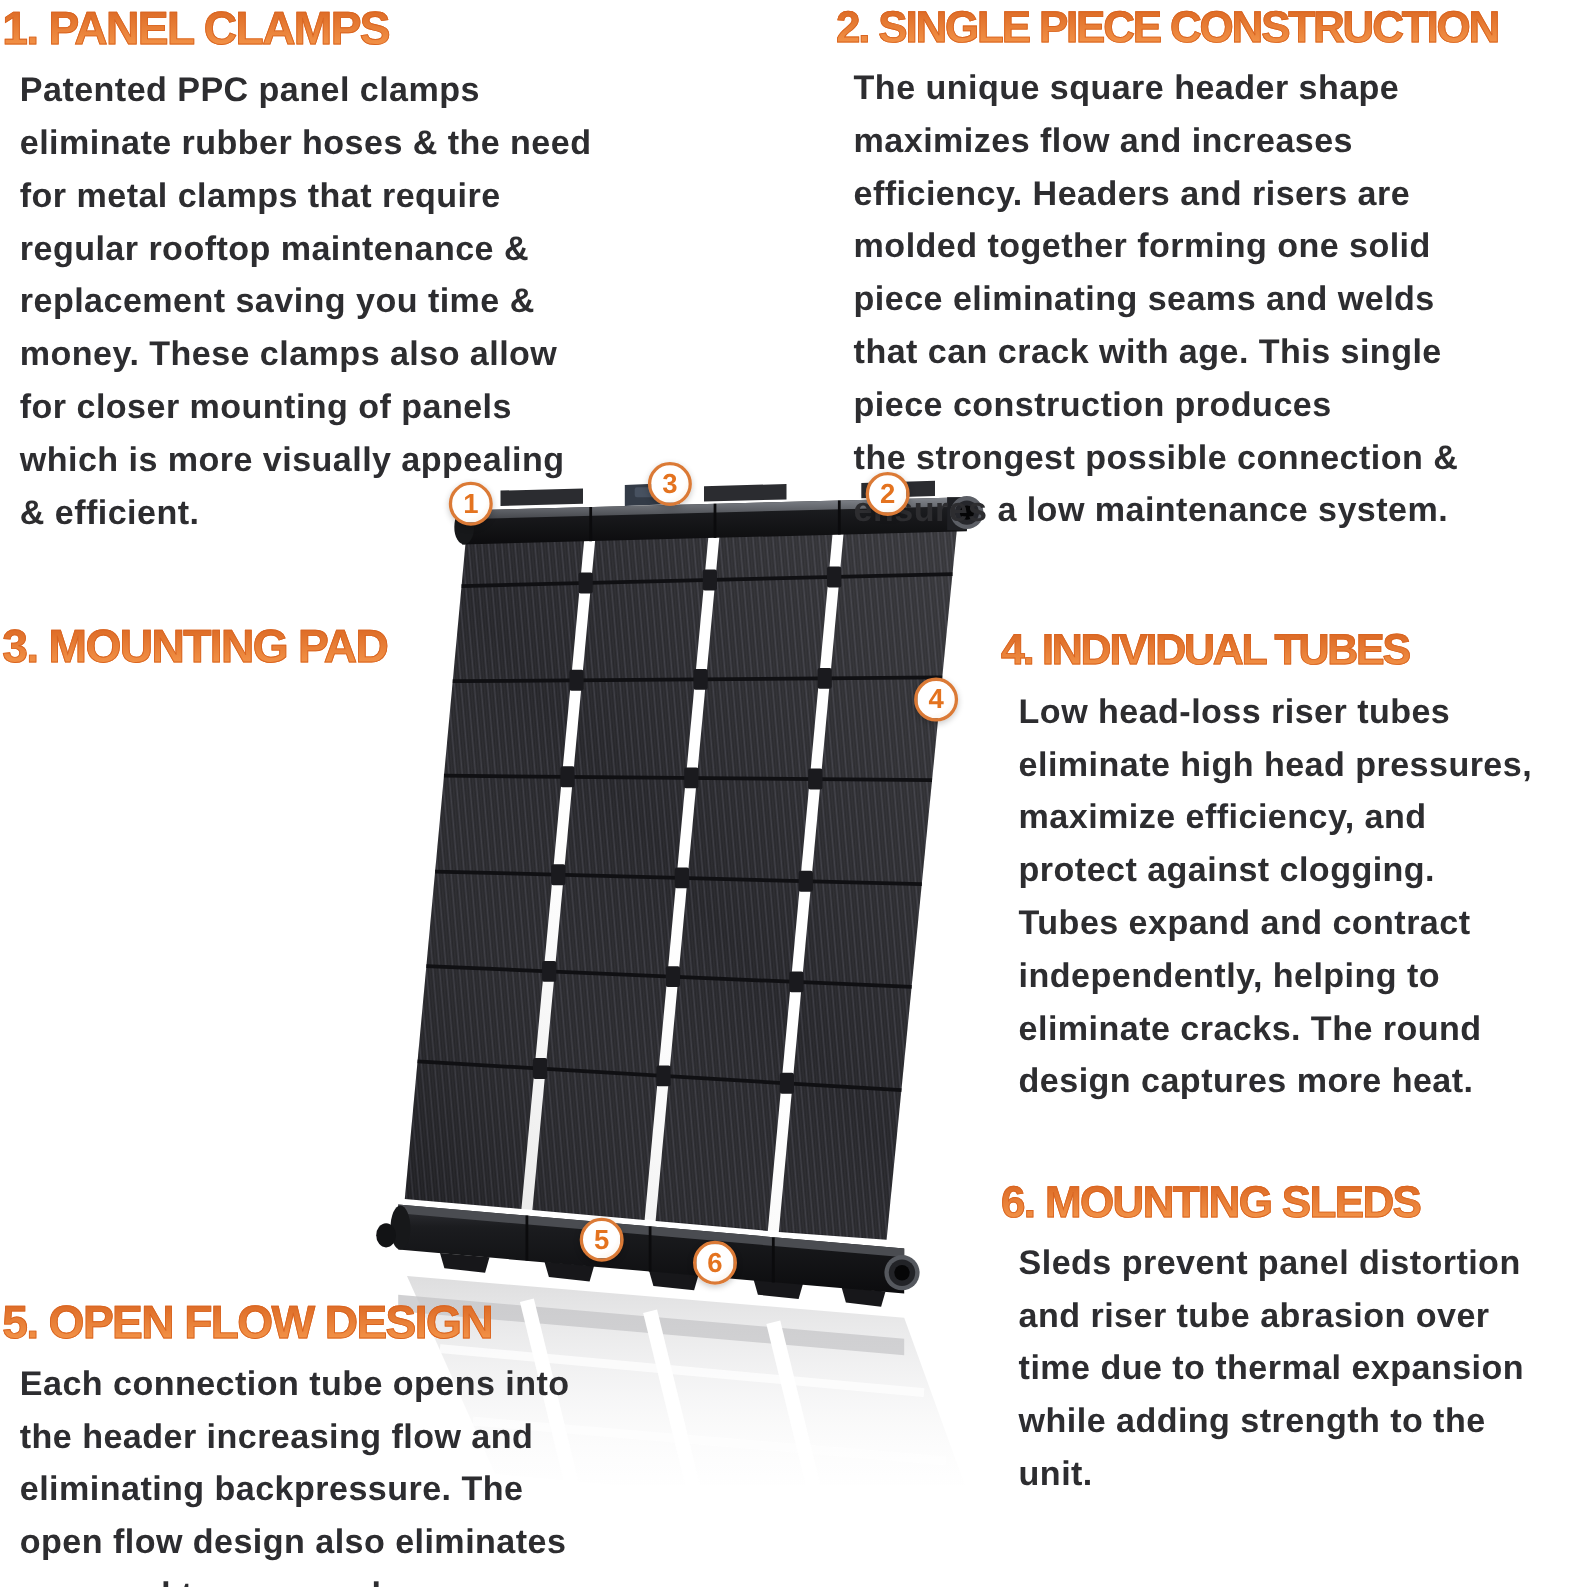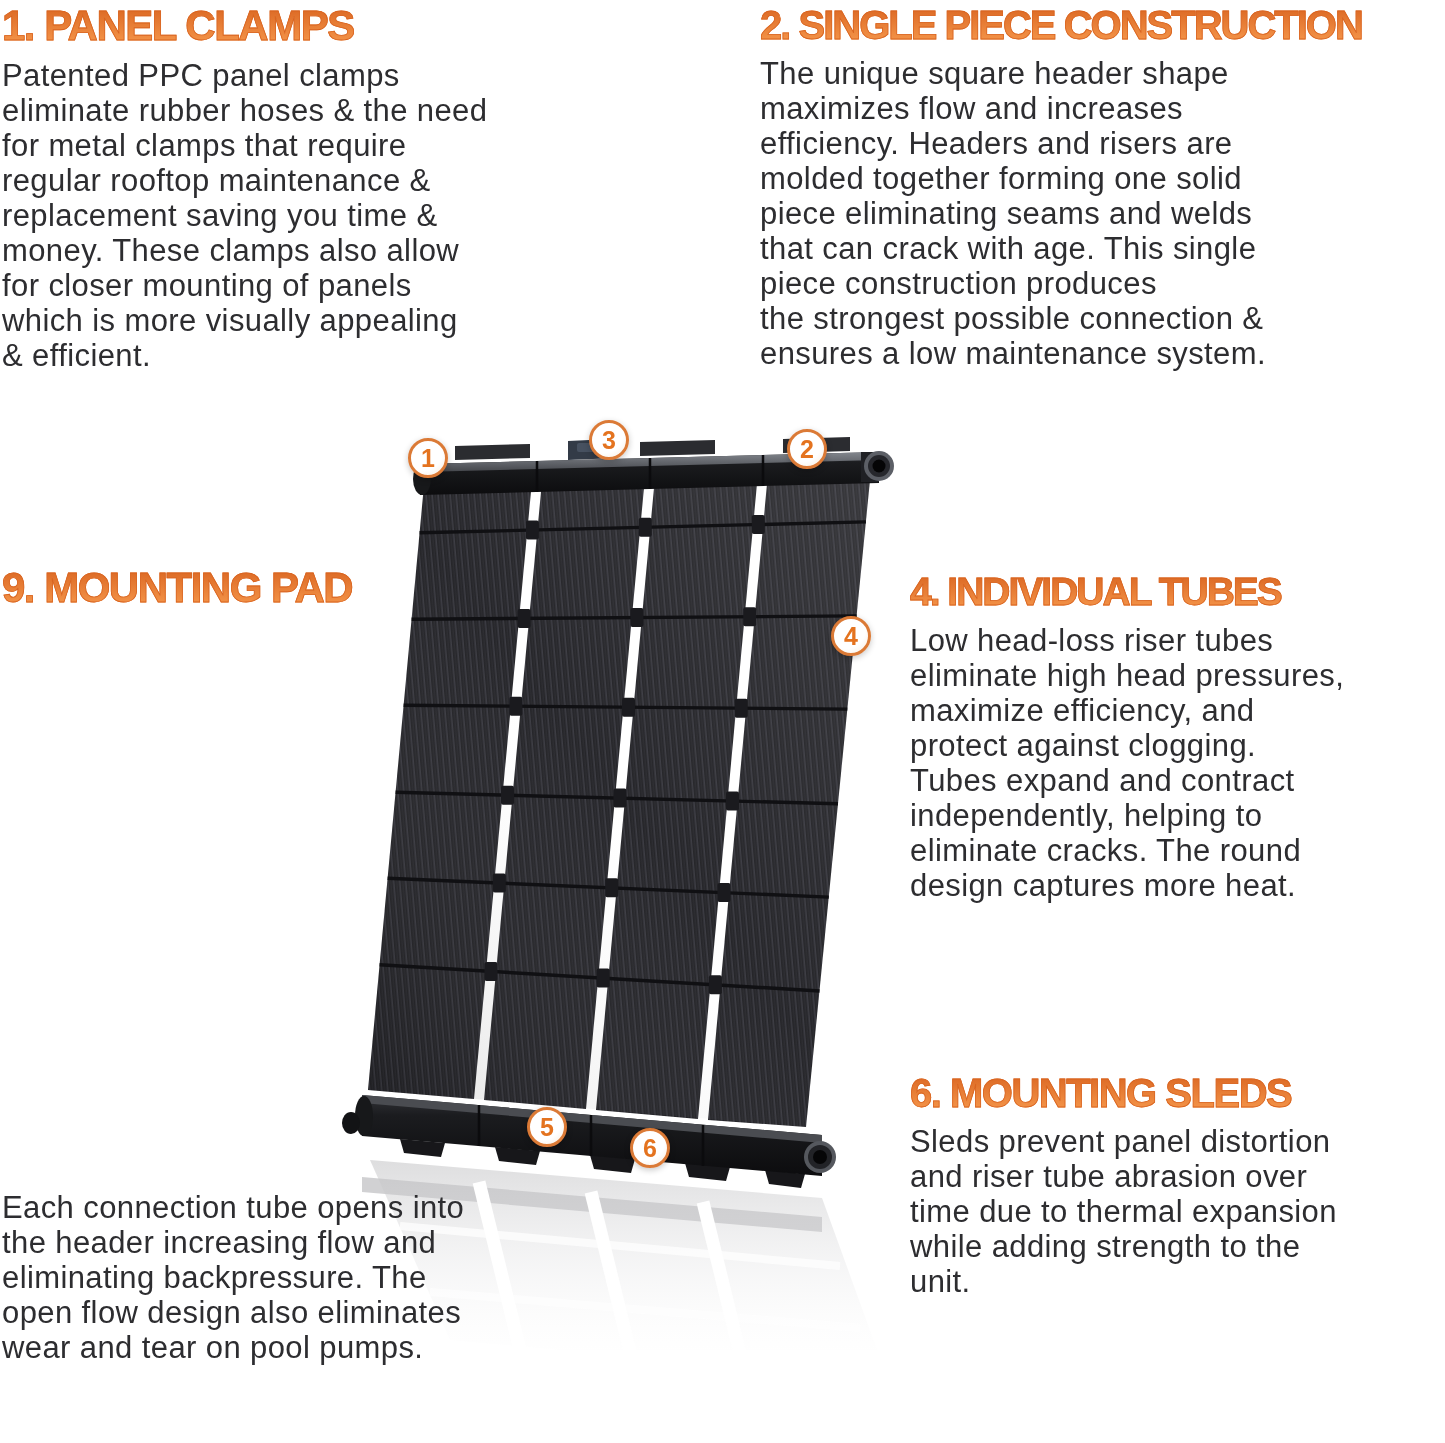--- a/index.html
+++ b/index.html
@@ -20,26 +20,27 @@
     letter-spacing:-1.5px;
     line-height:1.05;
     background:linear-gradient(180deg,var(--heading_orange_top,#d96420),var(--heading_orange_bottom,#f79a4e));
     -webkit-background-clip:text;
     background-clip:text;
     color:transparent;
     -webkit-text-stroke:0.8px var(--heading_orange_top,#d96420);
     white-space:nowrap;
   }
   .bd{
-    margin:10px 0 0 0;
+    margin:10px 0 0 16px;
     white-space:pre-line;
     font-size:31px;
-    line-height:35px;
+    line-height:48px;
     letter-spacing:0.4px;
     color:var(--body_text,#2d2d30);
+    font-weight:bold;
   }
   .s1{left:2px;top:4px;width:660px;}
   .s2{left:760px;top:4px;width:690px;}
   .s2 .hd{font-size:40px;letter-spacing:-2px;}
   .s3{left:2px;top:566px;width:430px;}
   .s4{left:910px;top:572px;width:540px;}
   .s4 .hd{font-size:39px;letter-spacing:-2px;}
   .s5{left:2px;top:1180px;width:610px;}
   .s6{left:910px;top:1072px;width:540px;}
   .s6 .hd{font-size:40px;letter-spacing:-1.5px;}
@@ -210,36 +211,37 @@
 efficiency. Headers and risers are
 molded together forming one solid
 piece eliminating seams and welds
 that can crack with age. This single
 piece construction produces
 the strongest possible connection &amp;
 ensures a low maintenance system.</p>
   </section>
 
   <section class="sec s3">
-    <h2 class="hd">9. MOUNTING PAD</h2>
+    <h2 class="hd">3. MOUNTING PAD</h2>
   </section>
 
   <section class="sec s4">
     <h2 class="hd">4. INDIVIDUAL TUBES</h2>
     <p class="bd">Low head-loss riser tubes
 eliminate high head pressures,
 maximize efficiency, and
 protect against clogging.
 Tubes expand and contract
 independently, helping to
 eliminate cracks. The round
 design captures more heat.</p>
   </section>
 
   <section class="sec s5">
+    <h2 class="hd">5. OPEN FLOW DESIGN</h2>
     <p class="bd">Each connection tube opens into
 the header increasing flow and
 eliminating backpressure. The
 open flow design also eliminates
 wear and tear on pool pumps.</p>
   </section>
 
   <section class="sec s6">
     <h2 class="hd">6. MOUNTING SLEDS</h2>
     <p class="bd">Sleds prevent panel distortion

